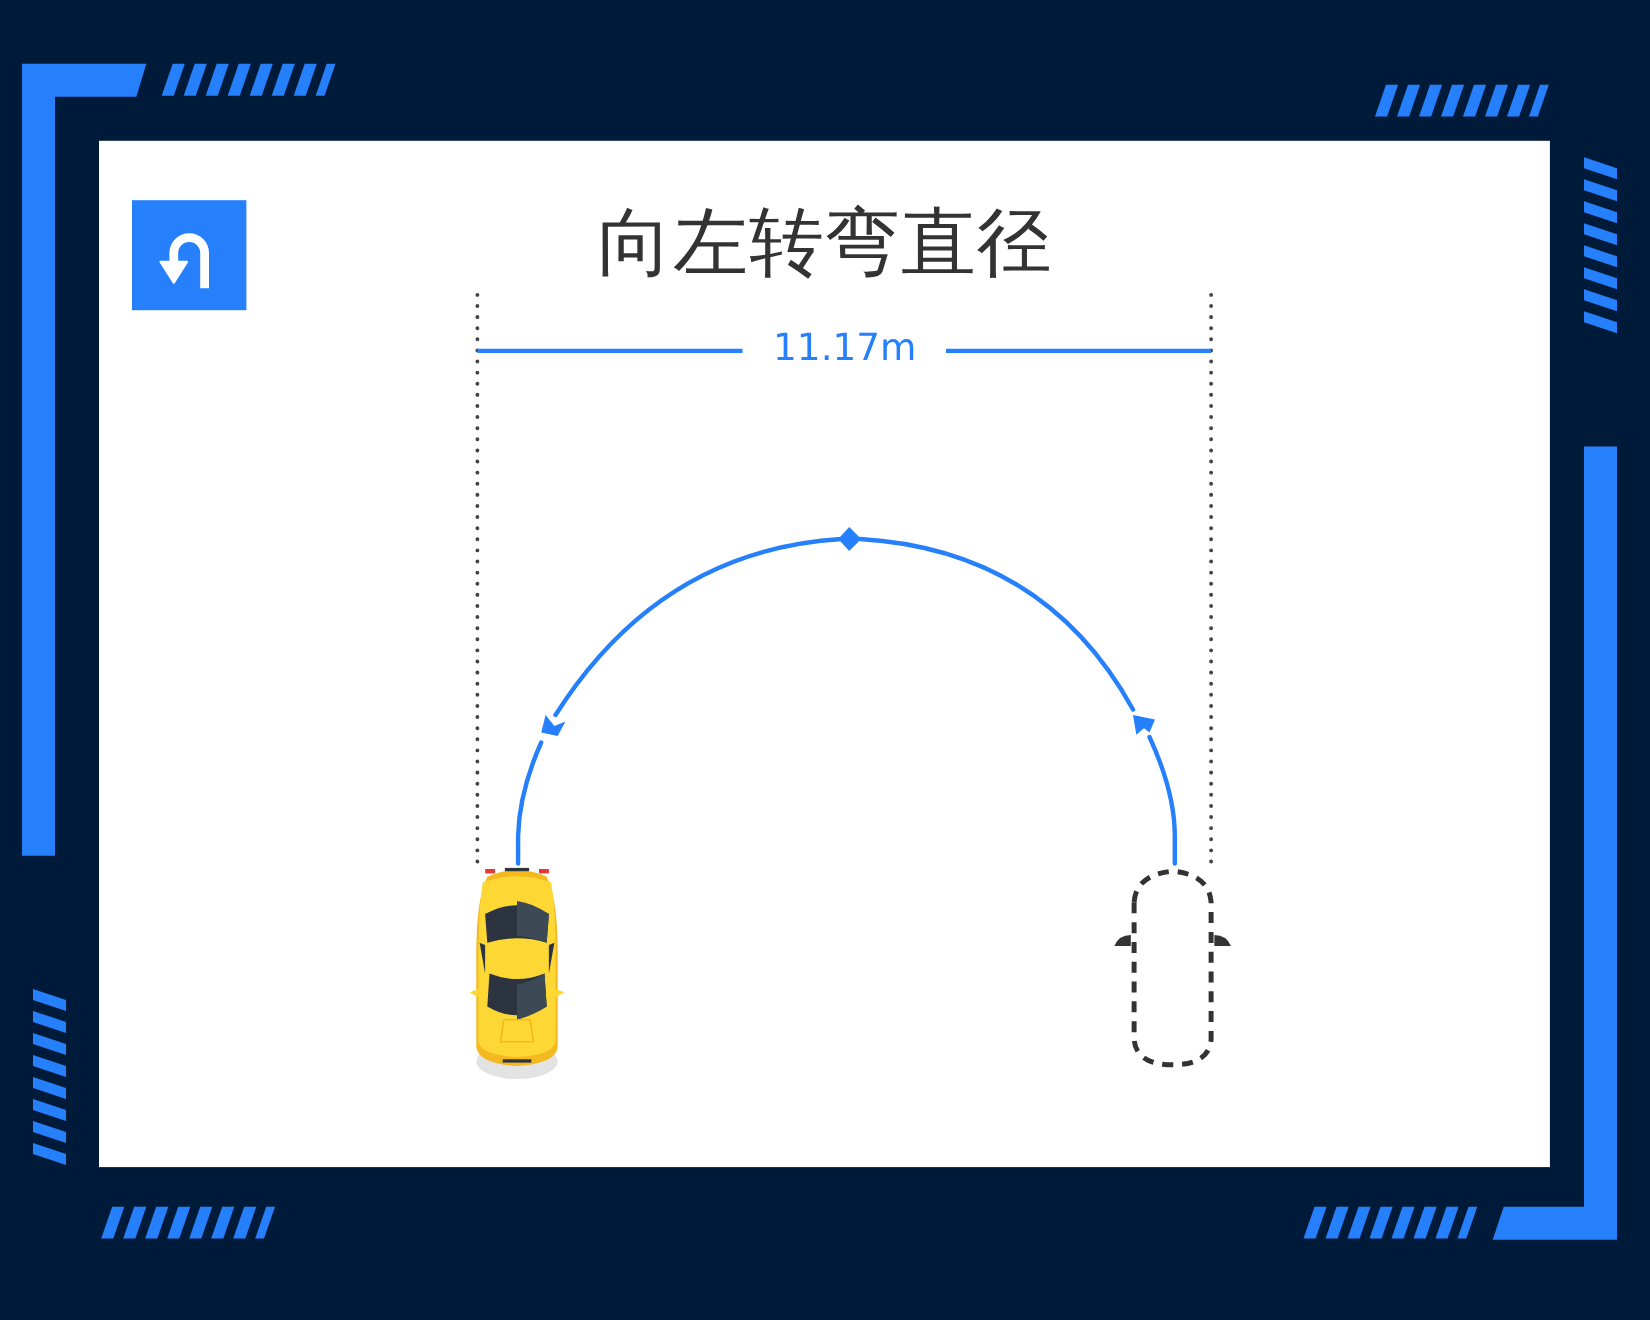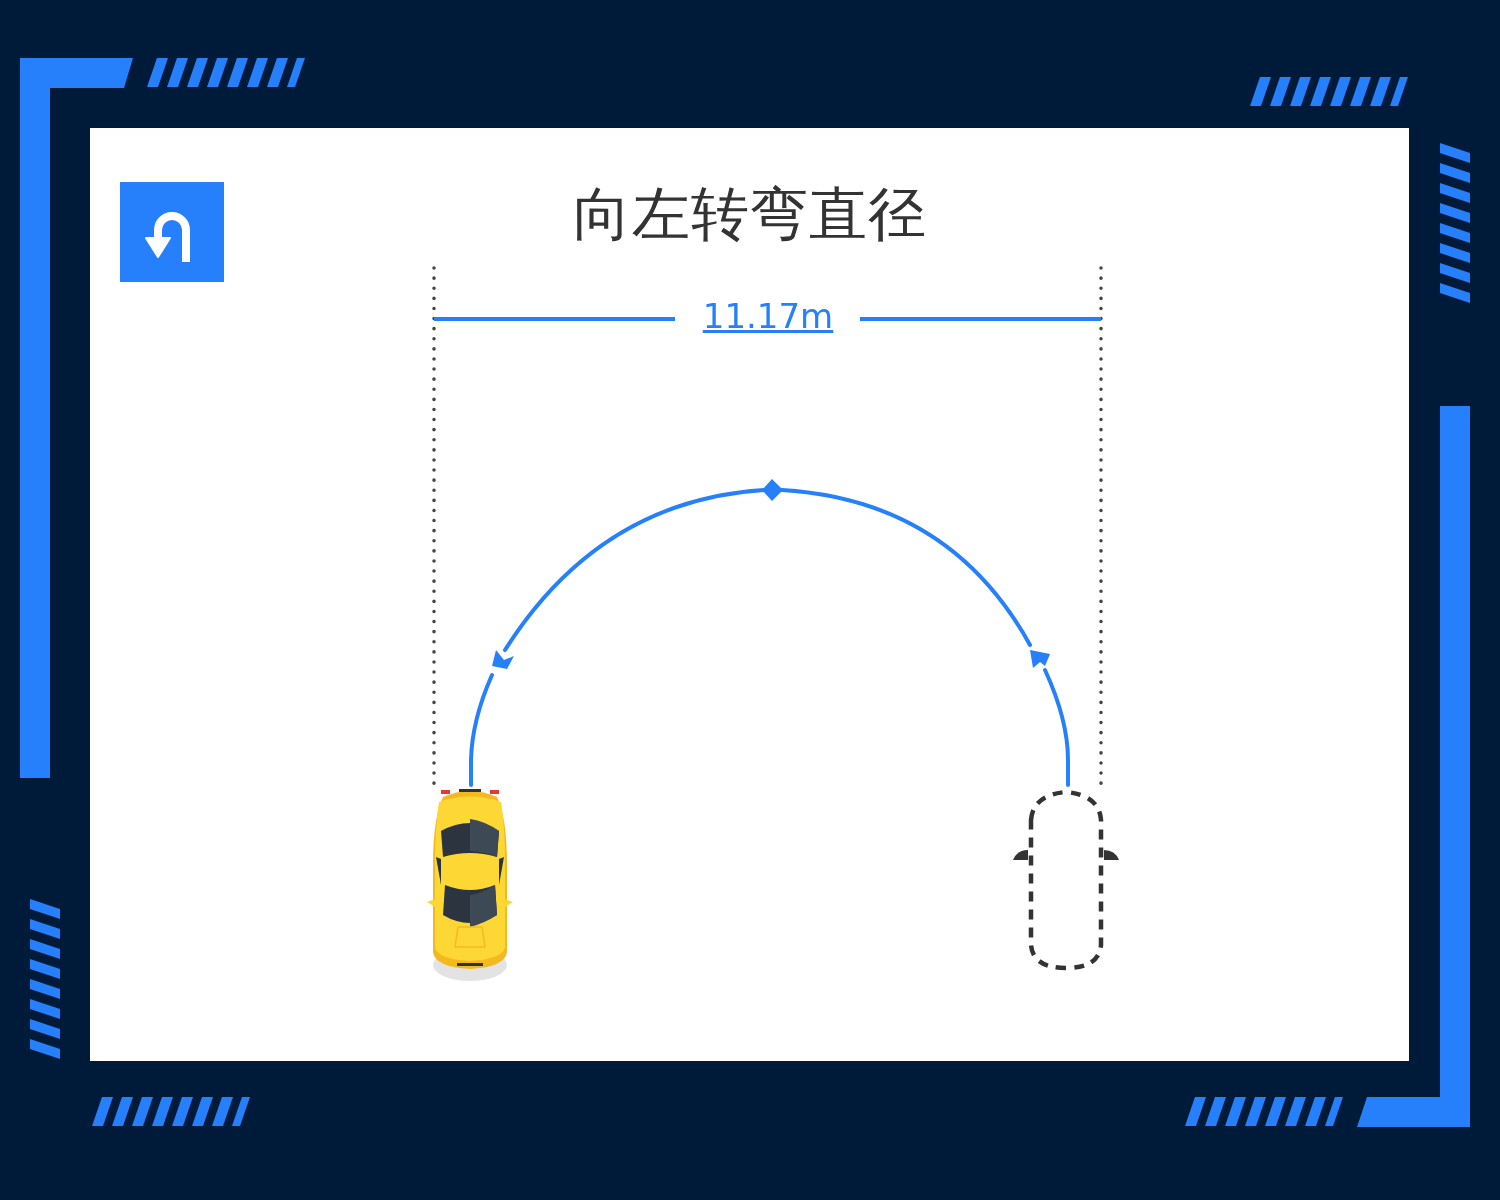--- a/index.html
+++ b/index.html
@@ -1,21 +1,21 @@
 <!DOCTYPE html>
 <html><head>
 <meta charset="utf-8">
 <style>
   html, body { margin:0; padding:0; }
   body { width:1500px; height:1200px; background:#001b3a; position:relative; overflow:hidden; font-family:"DejaVu Sans", sans-serif; }
   #panel { position:absolute; left:90px; top:128px; width:1319px; height:933px; background:#ffffff; }
   #deco { position:absolute; left:0; top:0; width:1500px; height:1200px; }
   #badge { position:absolute; left:120px; top:182px; width:104px; height:100px; background:#2680fc; }
-  #title { position:absolute; left:0; width:1500px; top:176px; text-align:center; font-size:58px; color:#333333; letter-spacing:1px; }
-  #dim-label { position:absolute; left:680px; top:296px; width:176px; text-align:center; font-size:34px; color:#2680fc;text-decoration:underline; }
+  #title { position:absolute; left:0; width:1500px; top:176px; text-align:center; font-size:68px; color:#333333; letter-spacing:1px; }
+  #dim-label { position:absolute; left:680px; top:296px; width:176px; text-align:center; font-size:34px; color:#2680fc; }
   #diagram { position:absolute; left:0; top:0; width:1500px; height:1200px; }
 </style>
 </head>
 <body>
 
 <svg id="deco" viewBox="0 0 1500 1200" xmlns="http://www.w3.org/2000/svg">
 
   <path d="M20 58 L133 58 L124 88 L50 88 L50 778 L20 778 Z" fill="#2680fc"></path>
 
   <g fill="#2680fc">

